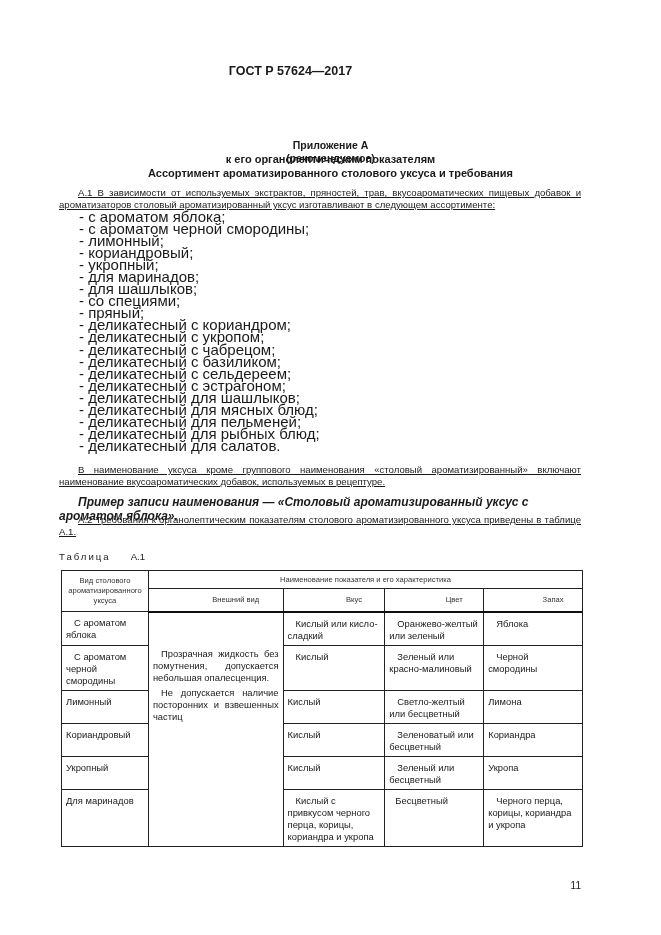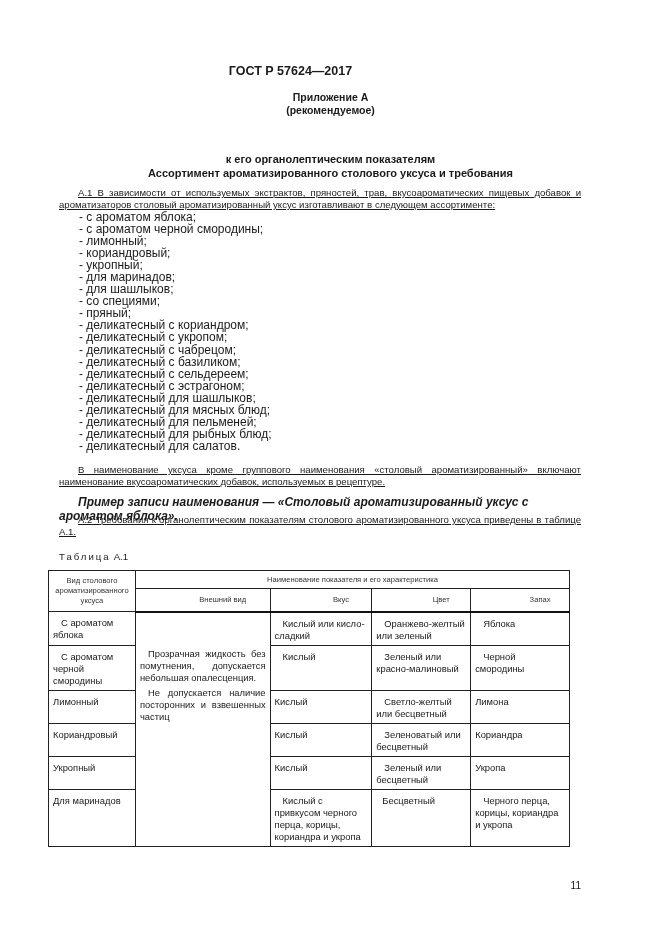--- a/index.html
+++ b/index.html
@@ -1,30 +1,30 @@
 <!DOCTYPE html>
 <html><head>
 <meta charset="utf-8">
 <style>
   html, body { margin: 0; padding: 0; background: #ffffff; }
   body { width: 661px; height: 935px; position: relative; overflow: hidden;
          font-family: "Liberation Sans", sans-serif; color: #1a1a1a; }
   .abs { position: absolute; }
   .std { left: 0; width: 581px; top: 64px; text-align: center; font-weight: bold; font-size: 12.5px; }
-  .appx { left: 0; width: 661px; text-align: center; font-weight: bold; font-size: 10.5px; line-height: 13px; }
+  .appx { left: 0; width: 661px; text-align: center; font-weight: bold; font-size: 10.5px; line-height: 13px; margin-top: 48px; }
   .title { left: 0; width: 661px; top: 152px; text-align: center; font-weight: bold; font-size: 11px; line-height: 14px; }
   .body { left: 59px; width: 522px; font-size: 9.6px; line-height: 12.1px; text-decoration: underline; }
   .just { text-align: justify; text-align-last: left; }
   .indent { text-indent: 19px; }
-  .list { left: 79px; font-size: 12px; line-height: 12.05px; }
+  .list { left: 79px; font-size: 15px; line-height: 12.05px; }
   .list div { white-space: nowrap; }
   .example { left: 59px; width: 522px; top: 495px; font-size: 12px; font-weight: bold; font-style: italic; text-indent: 19px; }
   .tcap { left: 59px; top: 551px; font-size: 9.6px; letter-spacing: 2px; }
-  .tcap span.num { letter-spacing: 0; margin-left: 3px; }
-  table { position: absolute; left: 48px; top: 570px; width: 522px; border-collapse: collapse;
+  .tcap span.num { letter-spacing: 0; margin-left: 20px; }
+  table { position: absolute; left: 61px; top: 570px; width: 522px; border-collapse: collapse;
           font-size: 9.4px; line-height: 12px; }
   td, th { border: 1px solid #222; vertical-align: top; padding: 0; }
   th { font-weight: normal; font-size: 7.6px; color: #333; text-align: center; vertical-align: middle; line-height: 10px; }
   tr.hdr2 th { border-bottom: 2px solid #111; padding-left: 40px; }
   td .cell { padding: 5px 4px 3px 4px; }
   .c-l { text-align: left; }
   .ind { text-indent: 8px; }
   .jus { text-align: justify; }
   .pagenum { left: 0; width: 581px; top: 880px; text-align: right; font-size: 10px; }
 </style>

